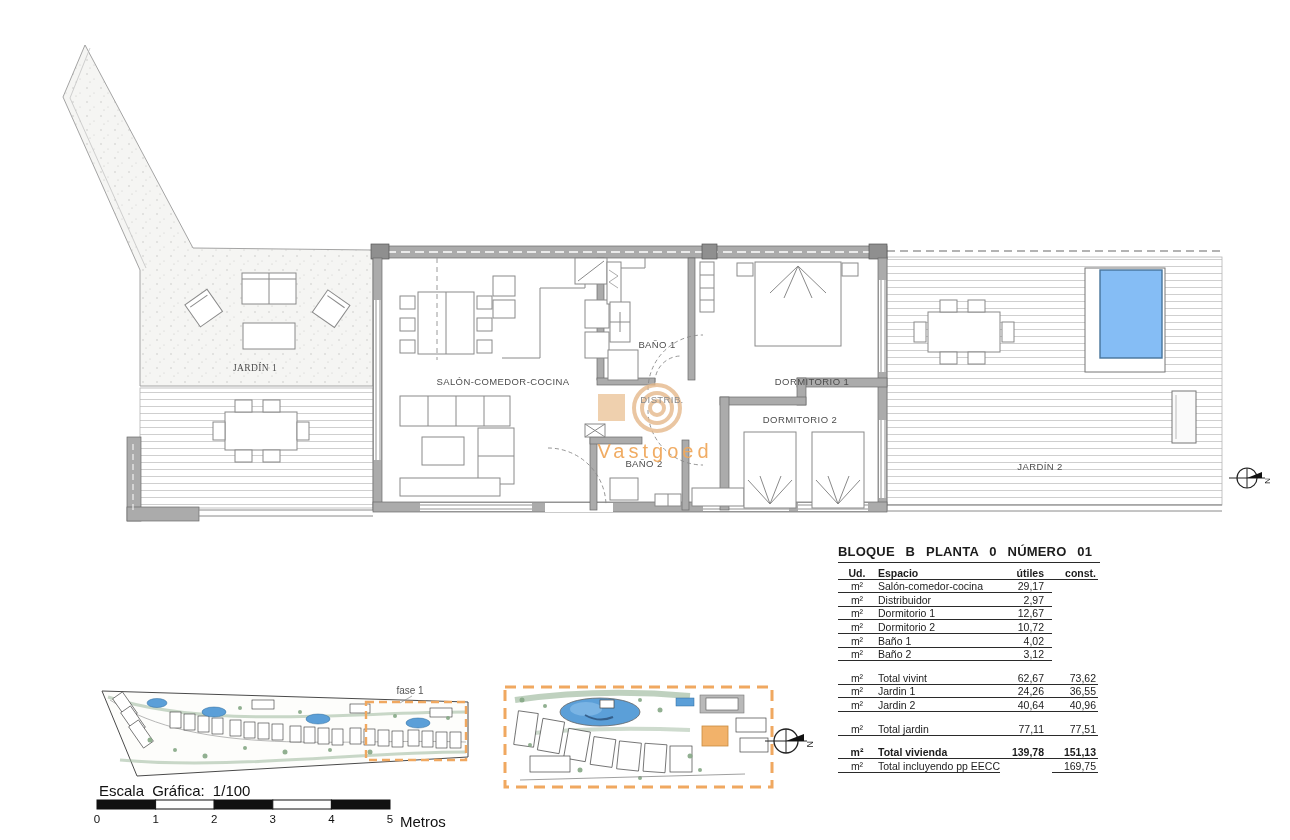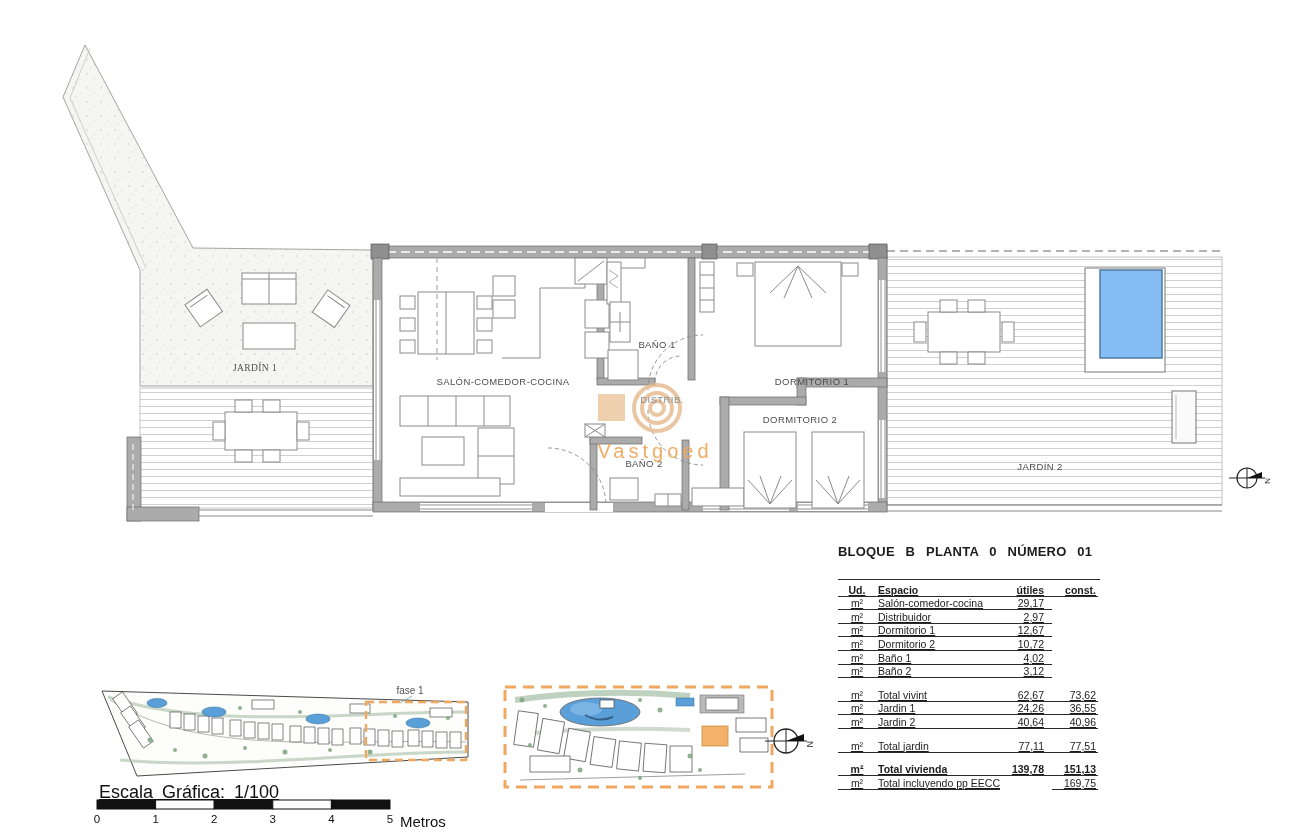--- a/index.html
+++ b/index.html
@@ -12,35 +12,35 @@
               letter-spacing:.4px;white-space:nowrap;}
 
   
   .logo-text{position:absolute;transform:translate(-50%,-50%);font-weight:bold;font-size:37px;
              color:#474747;letter-spacing:0.5px;opacity:.92;}
   .logo-sub{position:absolute;transform:translate(-50%,-50%);font-size:20px;color:#f0a85c;
             letter-spacing:4px;opacity:.95;}
 
   
   .areas-table{position:absolute;left:838px;top:544px;width:262px;font-size:10.5px;color:#1c1c1c;}
-  .t-title{font-weight:bold;font-size:13px;word-spacing:7px;letter-spacing:.2px;margin-bottom:20px;}
+  .t-title{font-weight:bold;font-size:13px;word-spacing:7px;letter-spacing:.2px;margin-bottom:3px;}
   .t-rule{border-bottom:1px solid #2a2a2a;margin-bottom:3px;}
   .t-row{display:grid;grid-template-columns:38px 124px 52px 46px;height:13.6px;align-items:end;}
-  .t-row span{display:block;line-height:12px;text-decoration:underline;}
+  .t-row span{display:block;line-height:12px;}
   .c-ud{text-align:center;}
   .c-esp{text-align:left;padding-left:2px;}
   .c-ut{text-align:right;padding-right:8px;}
   .c-co{text-align:right;padding-right:2px;}
   .u{border-bottom:1px solid #2a2a2a;}
   .t-head span{font-weight:bold;}
   .gap{margin-top:10px;}
   .bold span{font-weight:bold;}
 
   
-  .scale-label{position:absolute;left:99px;top:782px;font-size:18px;color:#111;word-spacing:4px;text-decoration:underline;}
+  .scale-label{position:absolute;left:99px;top:782px;font-size:15px;color:#111;word-spacing:4px;}
   .scale-tick{position:absolute;top:813px;transform:translateX(-50%);font-size:11.5px;color:#111;}
   .scale-unit{position:absolute;left:400px;top:813px;font-size:15px;color:#111;}
 
   .fase-label{position:absolute;transform:translate(-50%,-50%);font-size:10px;color:#555;}
   .disclaimer{position:absolute;left:398px;top:803px;width:700px;font-size:8.7px;color:#9a9a9a;
               white-space:nowrap;}
 </style>
 </head>
 <body>
 

